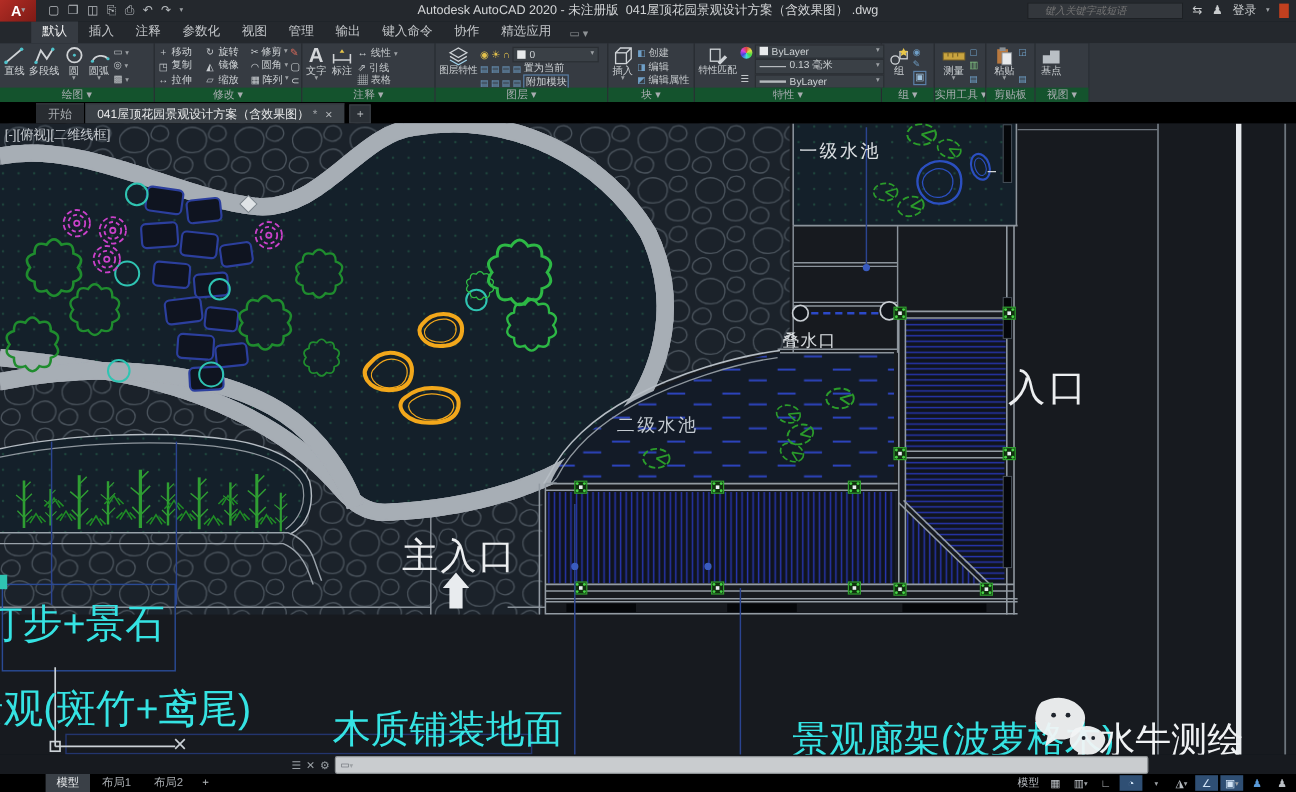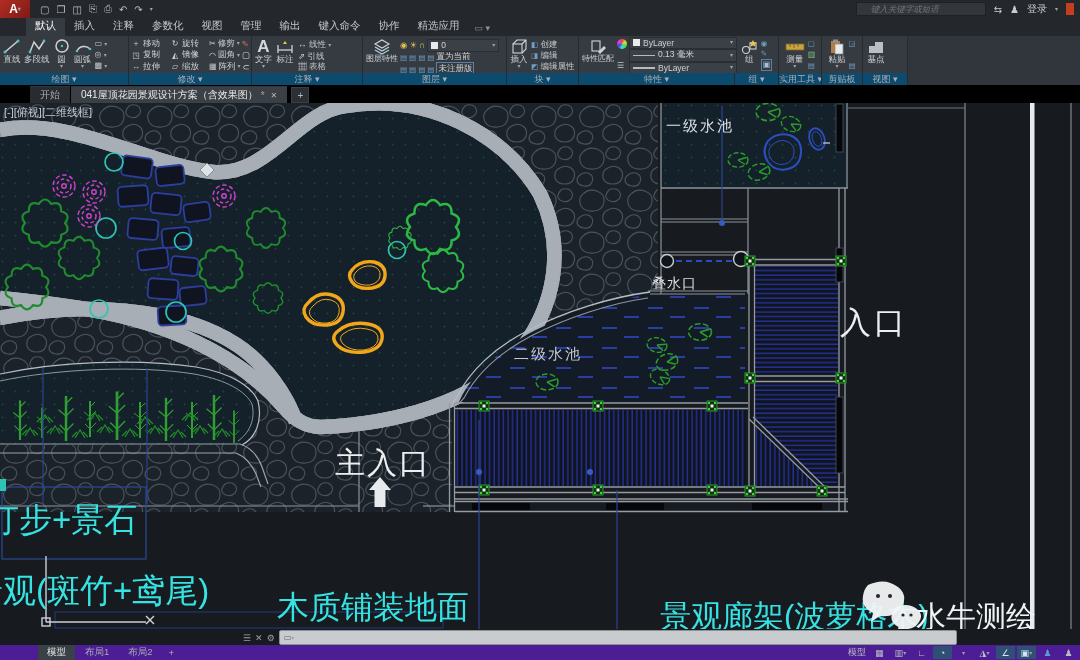--- a/index.html
+++ b/index.html
@@ -26,21 +26,21 @@
   .rtab{padding:2px 9px 3px;color:#c3c6c9;cursor:default;}
   .rtab.active{background:#363b42;color:#f0f1f2;}
   .tabsrow .tail{color:#8e9periodic295;font-size:9px;margin-left:6px;}
   .tail{color:#8e9295;font-size:9px;margin-left:6px;padding-bottom:3px;}
 
   
   .ribbon{height:49px;background:#363b42;display:flex;flex:0 0 auto;color:#ced2d5;}
   .rp{display:flex;flex-direction:column;border-right:1px solid #272b30;flex:0 0 auto;}
   .rp-body{display:flex;align-items:stretch;height:36px;padding:1px 2px 0;gap:1px;}
   .rp-label{height:12px;font-size:9px;color:#a9adb1;text-align:center;line-height:12px;
-            background:#0c4a6e;white-space:nowrap;overflow:hidden;}
+            background:#14532d;white-space:nowrap;overflow:hidden;}
   .rbig{display:flex;flex-direction:column;align-items:center;justify-content:flex-start;
         padding:1px 1px 0;cursor:default;}
   .rbig .ric{height:17px;display:flex;align-items:center;justify-content:center;}
   .rbig .rlb{font-size:8.5px;line-height:8.5px;text-align:center;color:#ced2d5;white-space:nowrap;}
   .rbig .rlb2{font-size:8px;line-height:8px;text-align:center;color:#ced2d5;width:32px;white-space:normal;}
   .ddv{font-size:6px;color:#9da1a5;line-height:5px;}
   .minicol{display:flex;flex-direction:column;justify-content:space-between;padding:2px 1px;font-size:8px;color:#c3c7ca;}
   .minicol span{line-height:10px;}
   .mgrid{display:grid;grid-template-columns:repeat(3,38px);grid-auto-rows:11.5px;column-gap:1px;
          font-size:8.5px;align-content:center;}
@@ -76,21 +76,21 @@
   .cmdrow{height:16px;background:#171a1f;position:relative;flex:0 0 auto;}
   .cmdpalette{position:absolute;left:243px;top:1px;display:flex;align-items:center;gap:4px;}
   .cmdicons{display:flex;gap:4px;color:#9aa0a5;font-size:9px;align-items:center;}
   .cmdbar{width:668px;height:13px;background:#c9cccf;border:1px solid #8d9194;border-radius:2px;
           display:flex;align-items:center;padding:0 4px;gap:4px;}
   .cmdbar .cico{font-size:8px;color:#5a6066;}
   .cmdbar input{flex:1;border:0;outline:0;background:transparent;font-style:italic;font-size:9px;
                 color:#55595e;font-family:"Liberation Sans",sans-serif;}
 
   
-  .statusrow{height:15px;background:#4c1d95;display:flex;align-items:flex-end;flex:0 0 auto;font-size:9.5px;color:#a7abaf;}
+  .statusrow{height:15px;background:#000000;display:flex;align-items:flex-end;flex:0 0 auto;font-size:9.5px;color:#a7abaf;}
   .ltabs{display:flex;align-items:center;margin-left:38px;gap:1px;height:100%;}
   .ltab{padding:0 9px;height:100%;display:flex;align-items:center;}
   .ltab.active{background:#3a4047;color:#e8eaec;}
   .ltab-plus{padding:0 6px;color:#b4b8bb;}
   .sright{margin-left:auto;display:flex;align-items:center;gap:2px;padding-right:2px;height:100%;}
   .sbtn{min-width:15px;height:13px;display:flex;align-items:center;justify-content:center;
         color:#b9bec3;font-size:9px;padding:0 2px;}
   .sbtn.active{background:#2f4f74;color:#d2e4f6;}
   .sbtn.blue{color:#5a9ad8;}
   .sdd{font-size:6px;color:#9da1a5;}
@@ -107,20 +107,23 @@
       </div>
     <div class="qat">
       <span>▢</span>
       <span>❐</span>
       <span>◫</span>
       <span>⎘</span>
       <span>⎙</span>
       <span>↶</span>
       <span>↷</span>
       <span class="ddv">▾</span>
+    </div>
+    <div class="title-center">
+      <span>Autodesk AutoCAD 2020 - 未注册版</span>&nbsp;&nbsp;<span>041屋顶花园景观设计方案（含效果图） .dwg</span>
     </div>
     <div class="tb-right">
       <div class="searchbox">
         <input placeholder="键入关键字或短语" style="">
       </div>
       <span>⇆</span>
       <span>♟</span>
       <span>登录</span>
       <span class="ddv">▾</span>
       <div class="clipped-logo"></div>
@@ -301,21 +304,21 @@
               <span class="chip">▤</span>
               <span class="chip">▤</span>
               <span class="chip">▤</span>
             <span>置为当前</span>
           </div>
           <div class="lrow">
             <span class="chip">▤</span>
               <span class="chip">▤</span>
               <span class="chip">▤</span>
               <span class="chip">▤</span>
-            <span class="boxed">未注册版</span>
+            <span class="boxed">附加模块</span>
           </div>
         </div>
       </div>
       <div class="rp-label"><span>图层</span> <span>▾</span></div>
     </div>
 
     <div class="rp" style="width:71px">
       <div class="rp-body">
         <div class="rbig">
           <div class="ric">

